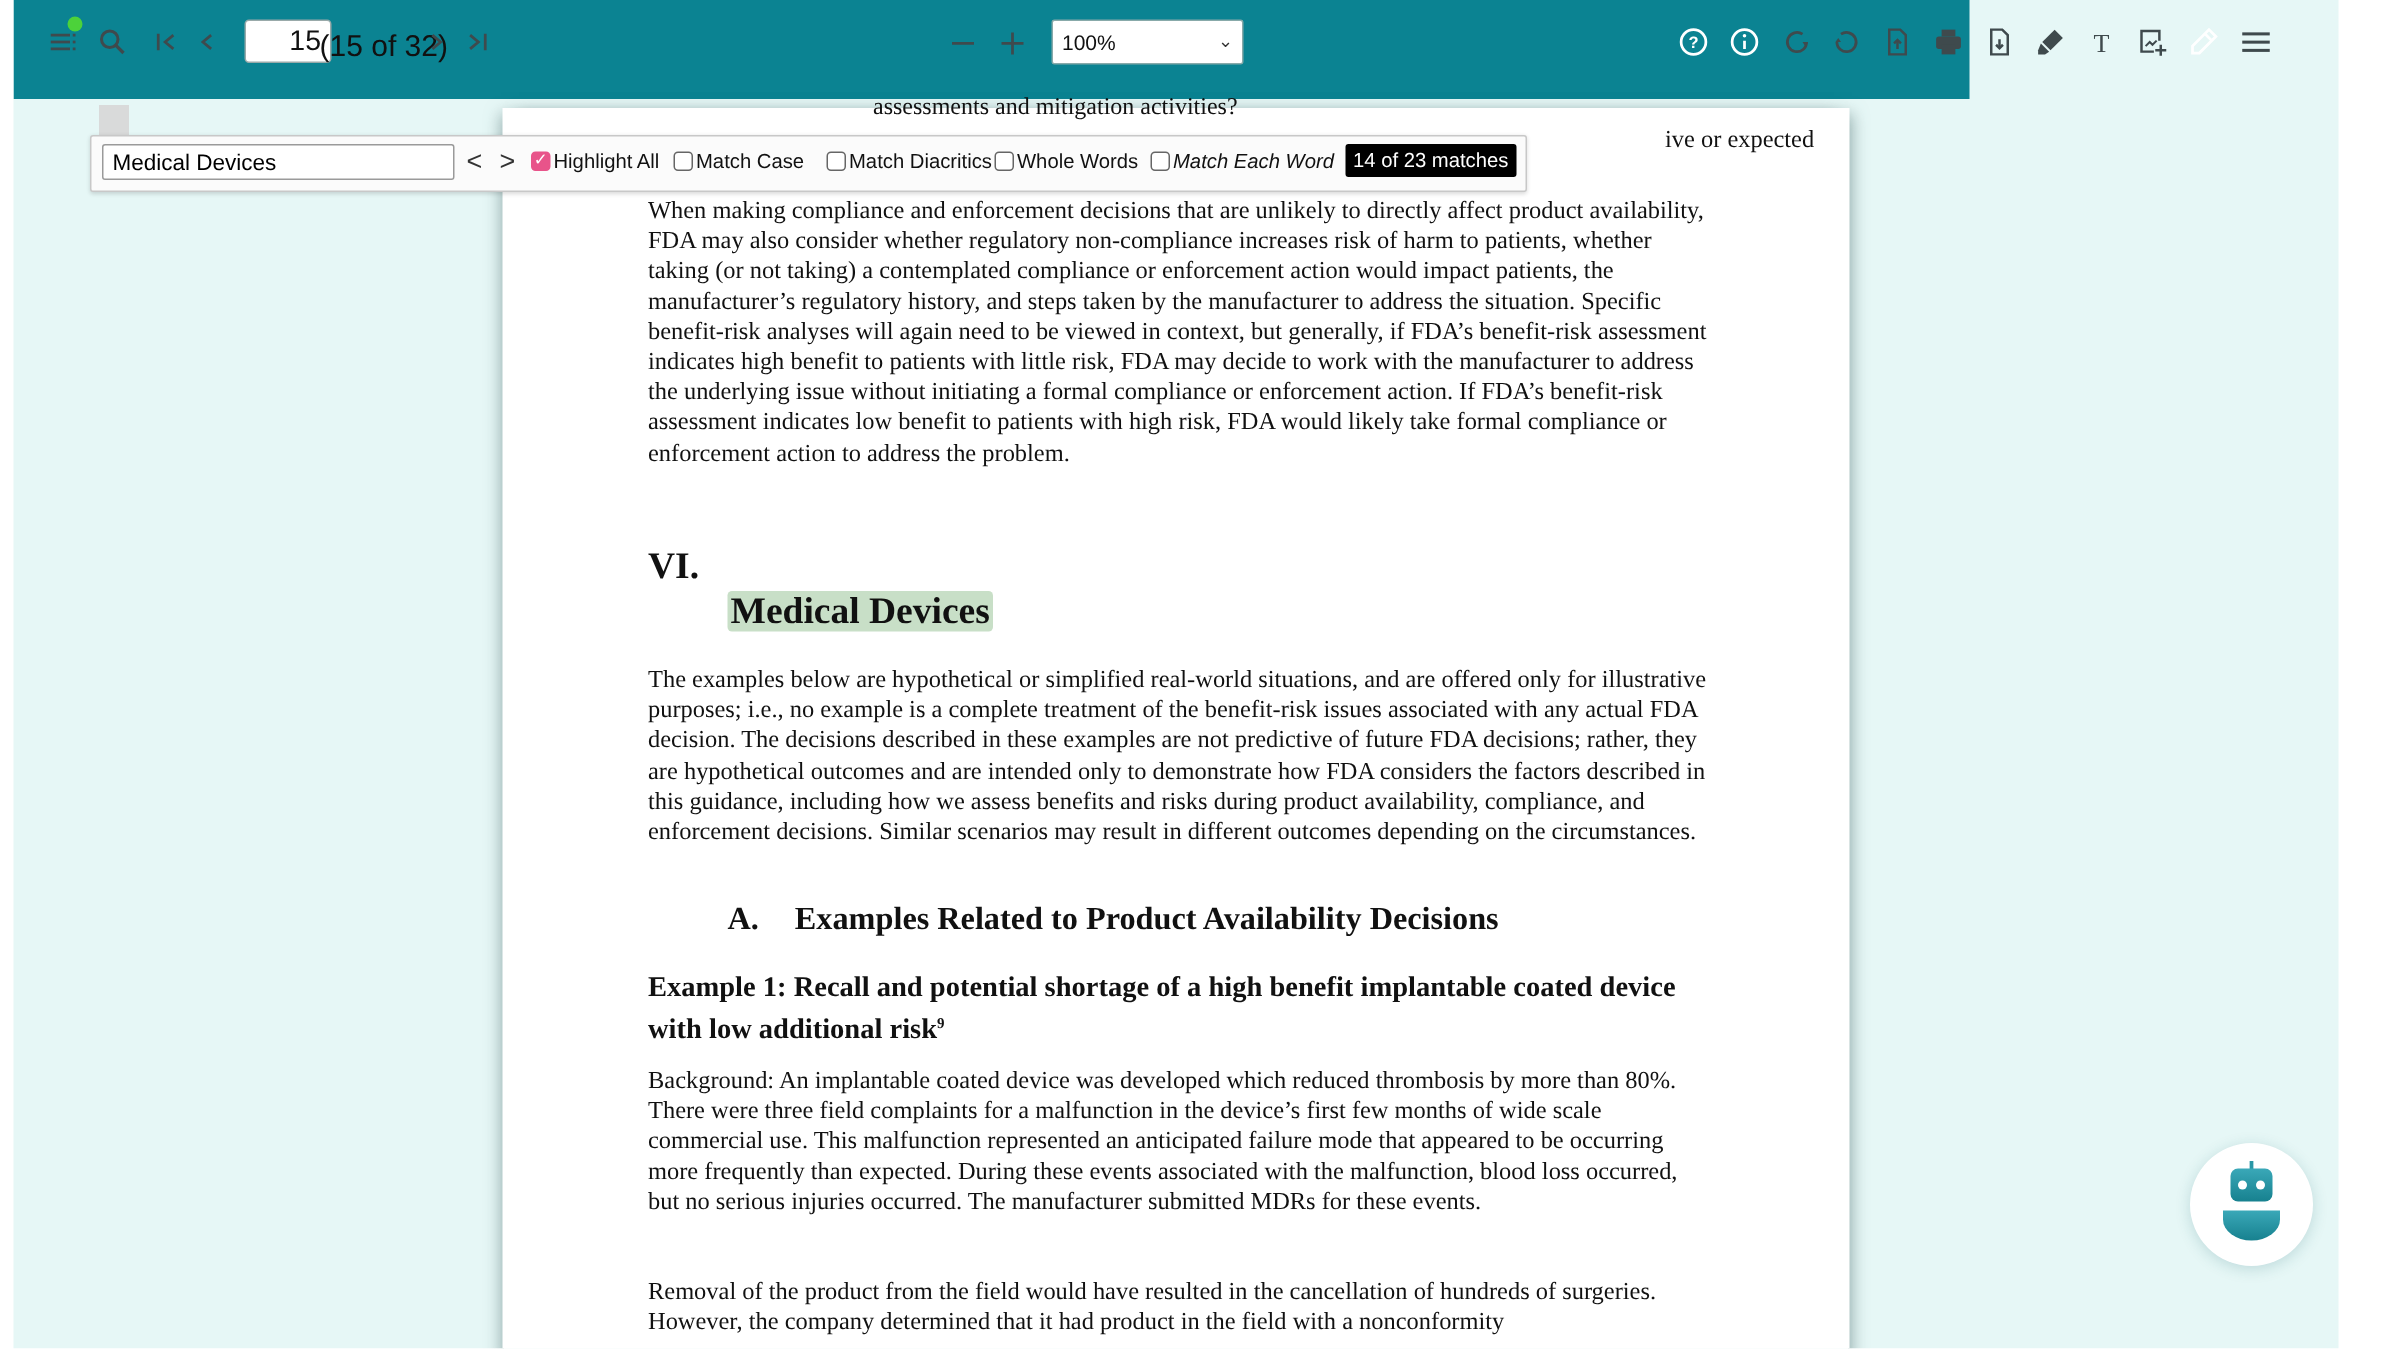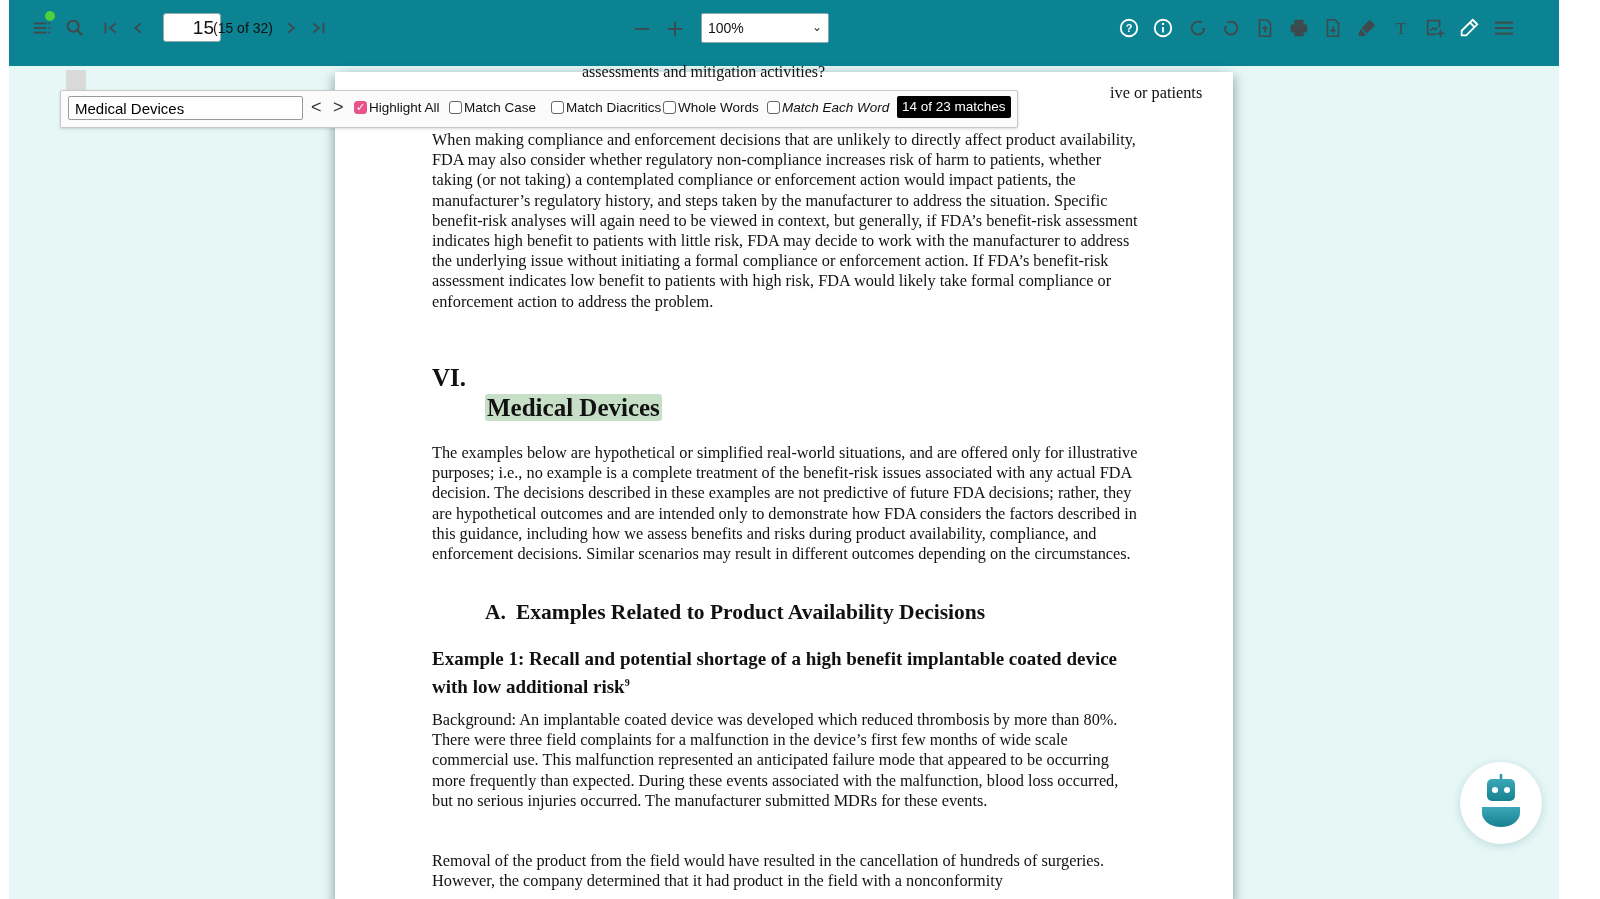--- a/index.html
+++ b/index.html
@@ -6,42 +6,42 @@
   body {
     width:1600px; height:899px; overflow:hidden; position:relative;
     background:#ffffff;
     font-family:"Liberation Sans", sans-serif;
   }
   .app {
     position:absolute; left:9px; top:0; width:1550px; height:899px;
     background:#e6f7f6; overflow:hidden;
   }
   .toolbar {
-    position:absolute; left:0; top:0; width:1550px; height:66px;
+    position:absolute; left:0; top:0; width:1304px; height:66px;
     background:#0b8392;
   }
   .tb-icon {
     position:absolute; top:14px; width:28px; height:28px;
     display:flex; align-items:center; justify-content:center;
     color:#3f4a4d; cursor:pointer;
   }
   .tb-icon svg { width:22px; height:22px; }
   .tb-icon.white { color:#ffffff; }
   .dot {
     position:absolute; left:36px; top:11px; width:10px; height:10px;
     border-radius:50%; background:#4cd23a;
   }
   .page-input {
     position:absolute; left:154px; top:13px; width:58px; height:29px;
     box-sizing:border-box; border:1px solid #9aa; border-radius:3px;
     background:#fff; font-size:19px; text-align:right; padding:0 6px;
     font-family:"Liberation Sans", sans-serif; color:#111;
   }
   .page-count {
-    position:absolute; left:204px; top:20px; font-size:14px; color:#111;
+    position:absolute; left:204px; top:20px; font-size:20px; color:#111;
   }
   .zoom-select {
     position:absolute; left:692px; top:13px; width:128px; height:30px;
     box-sizing:border-box; border:1px solid #8aa; border-radius:2px;
     background:#fff; font-size:14px; color:#111; padding:6px 6px;
   }
   .zoom-select .chev { position:absolute; right:6px; top:6px; font-size:12px; color:#333; }
 
   .viewer-page {
     position:absolute; left:326px; top:72px; width:898px; height:840px;
@@ -55,21 +55,21 @@
   .doc p { margin:0; font-size:16.3px; line-height:20.2px; }
   .top-frag { position:absolute; left:150px; top:-9px; font-size:16px; white-space:nowrap;text-align:right; }
   .top-frag2 { position:absolute; left:678px; top:11px; font-size:16.3px; white-space:nowrap; }
   .p1 { position:absolute; top:58px; }
   .h1 { position:absolute; top:291px; left:0; font-weight:bold; font-size:25px; line-height:30px; width:700px; }
   .h1 .num { position:absolute; left:0; top:0; }
   .h1 .txt { position:absolute; left:53px; top:0; width:650px; }
   .hl { background:#c8dfc7; border-radius:3px; padding:0 2px; }
   .p2 { position:absolute; top:371px; }
   .h2 { position:absolute; top:528px; left:53px; font-weight:bold; font-size:21.5px; white-space:nowrap; }
-  .h2 .txt { margin-left:10px;text-align:right; }
+  .h2 .txt { margin-left:24px;text-align:right; }
   .h3 { position:absolute; top:575px; font-weight:bold; font-size:19px; line-height:23.5px; width:710px; }
   .p3 { position:absolute; top:638px; }
   .p4 { position:absolute; top:779px; }
 
   .findbar {
     position:absolute; left:51px; top:90px; width:956px; height:36px;
     background:#fbfbfb; border:1px solid #c8c8c8; border-radius:2px;
     box-shadow:0 1px 3px rgba(0,0,0,0.15);
     font-family:"Liberation Sans", sans-serif; font-size:13.5px; color:#111;
   }
@@ -242,21 +242,21 @@
           <rect x="2" y="5" width="20" height="2.2" fill="currentColor"></rect>
           <rect x="2" y="11" width="20" height="2.2" fill="currentColor"></rect>
           <rect x="2" y="17" width="20" height="2.2" fill="currentColor"></rect>
         </svg>
     </div>
   </div>
 
   <div class="viewer-page">
     <div class="doc">
       <div class="top-frag">assessments and mitigation activities?</div>
-      <div class="top-frag2">ive or patients</div>
+      <div class="top-frag2">ive or expected</div>
       <p class="p1">When making compliance and enforcement decisions that are unlikely to directly affect product availability, FDA may also consider whether regulatory non-compliance increases risk of harm to patients, whether taking (or not taking) a contemplated compliance or enforcement action would impact patients, the manufacturer’s regulatory history, and steps taken by the manufacturer to address the situation. Specific benefit-risk analyses will again need to be viewed in context, but generally, if FDA’s benefit-risk assessment indicates high benefit to patients with little risk, FDA may decide to work with the manufacturer to address the underlying issue without initiating a formal compliance or enforcement action. If FDA’s benefit-risk assessment indicates low benefit to patients with high risk, FDA would likely take formal compliance or enforcement action to address the problem.</p>
       <div class="h1">
         <span class="num">VI.</span>
         <span class="txt"><br><span class="hl">Medical Devices</span></span>
       </div>
       <p class="p2">The examples below are hypothetical or simplified real-world situations, and are offered only for illustrative purposes; i.e., no example is a complete treatment of the benefit-risk issues associated with any actual FDA decision. The decisions described in these examples are not predictive of future FDA decisions; rather, they are hypothetical outcomes and are intended only to demonstrate how FDA considers the factors described in this guidance, including how we assess benefits and risks during product availability, compliance, and enforcement decisions. Similar scenarios may result in different outcomes depending on the circumstances.</p>
       <div class="h2">
         <span>A.</span><span class="txt">Examples Related to Product Availability Decisions</span>
       </div>
       <div class="h3">

